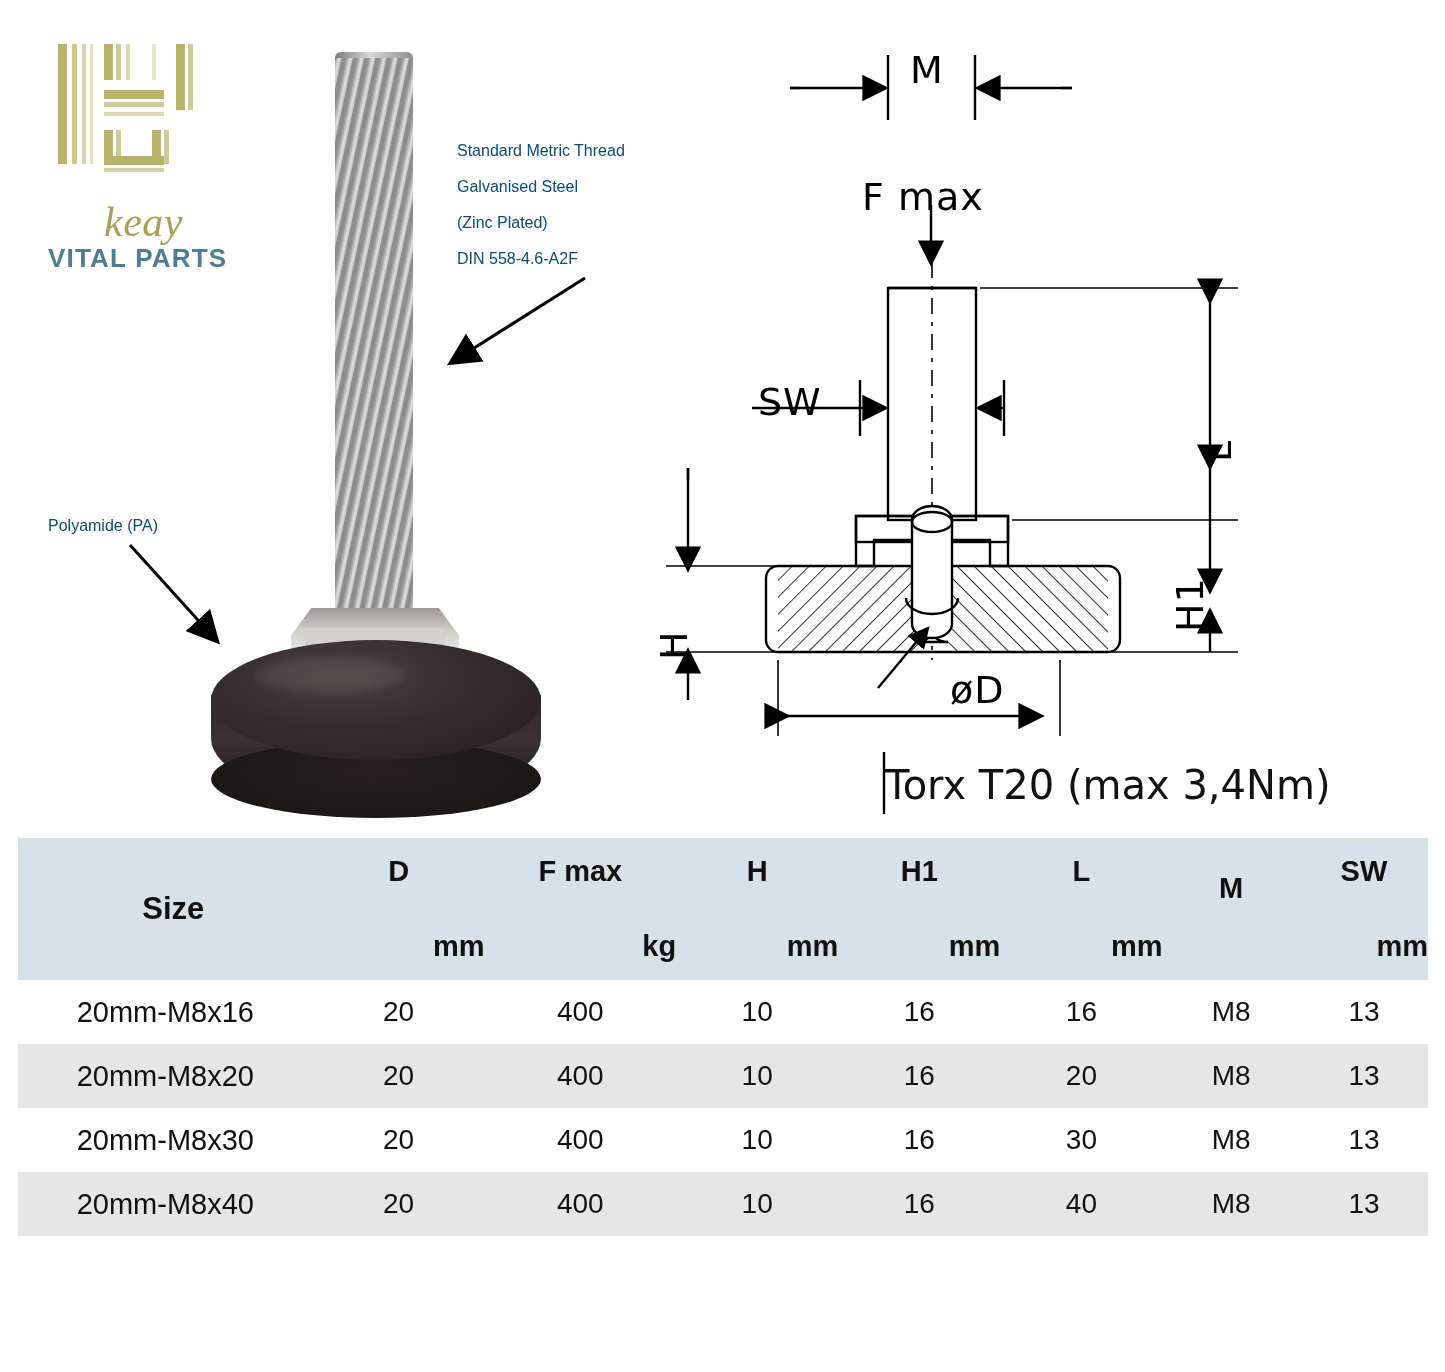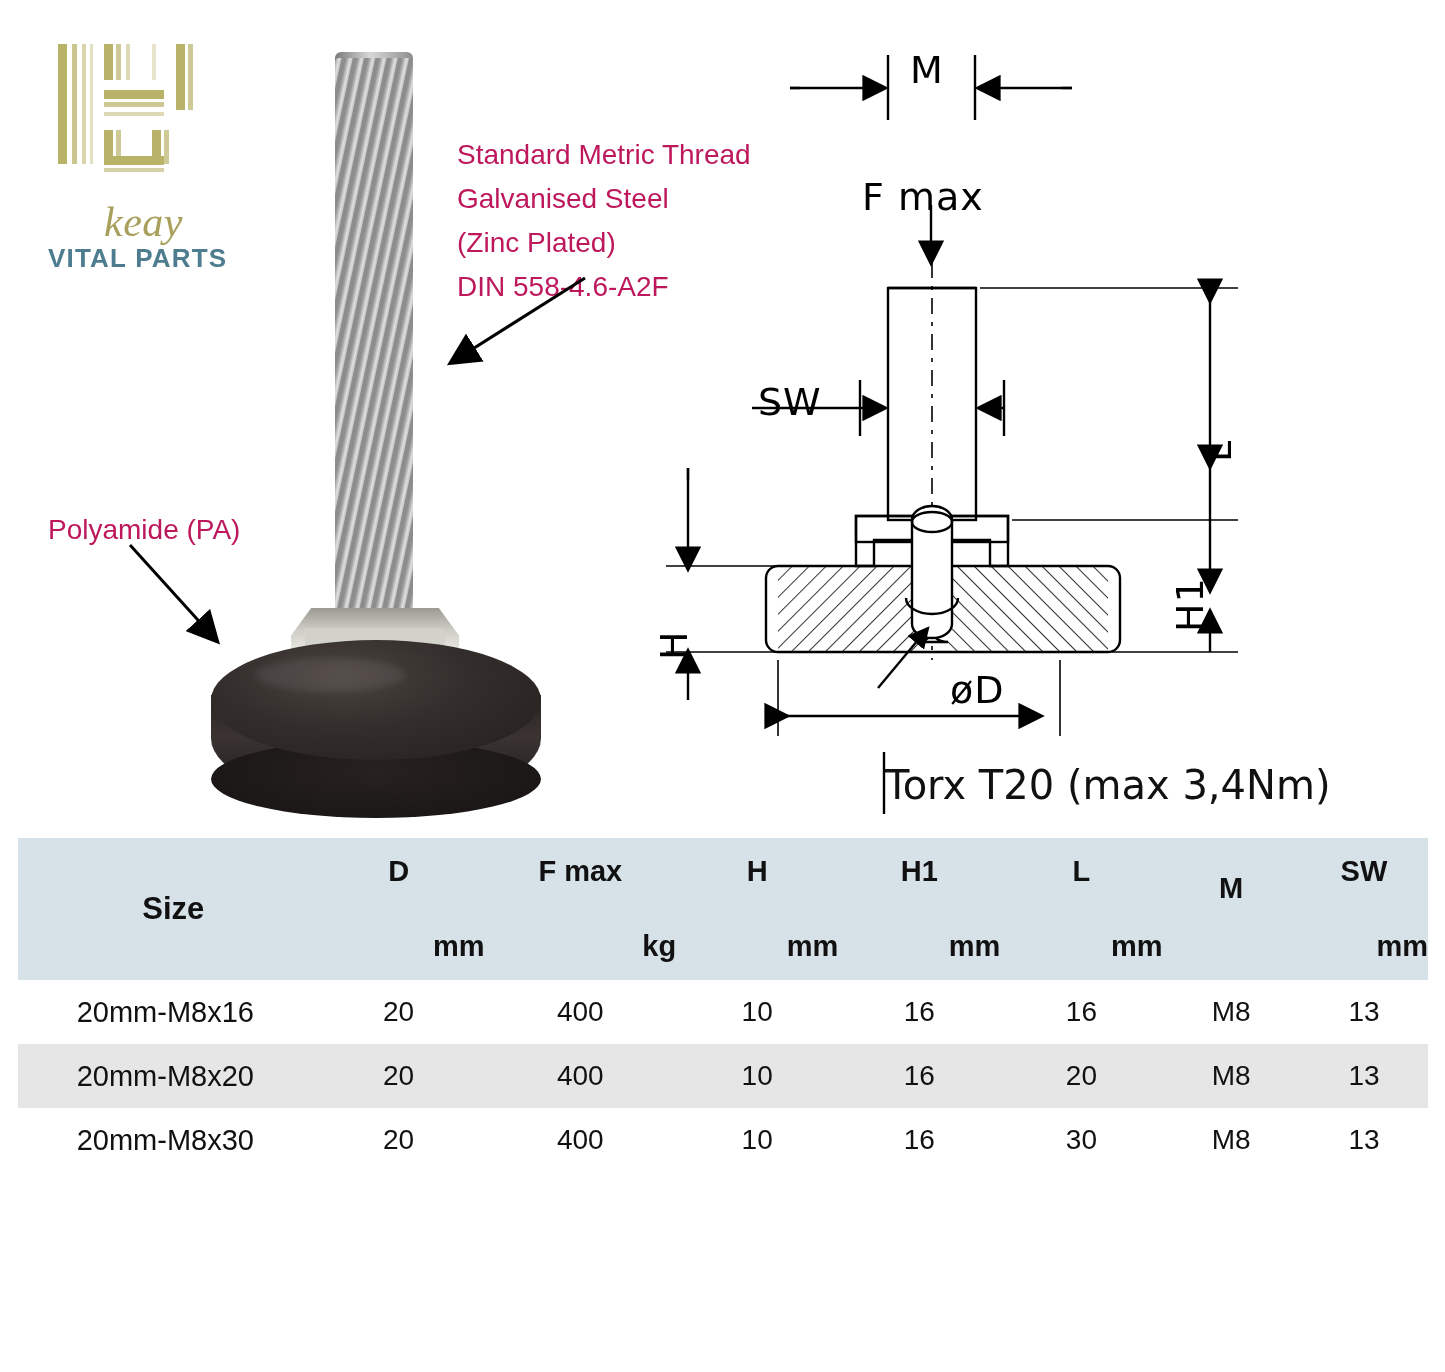--- a/index.html
+++ b/index.html
@@ -140,23 +140,23 @@
     width: 150px;
     height: 34px;
     border-radius: 50%;
     background: rgba(255,255,255,.07);
     filter: blur(3px);
   }
 
   
   .ann {
     position: absolute;
-    font-size: 28px;
-    line-height: 44px;
-    color: #be185d;
+    font-size: 16px;
+    line-height: 36px;
+    color: #0c4a6e;
     white-space: pre-line;
   }
   .ann-thread { left: 457px; top: 133px; }
   .ann-poly   { left: 48px;  top: 508px; }
 
   svg.overlay {
     position: absolute;
     left: 0; top: 0;
     width: 1445px; height: 1372px;
     pointer-events: none;
@@ -430,14 +430,24 @@
     <tr>
       <td class="size-cell">20mm-M8x30</td>
       <td>20</td>
       <td>400</td>
       <td>10</td>
       <td>16</td>
       <td>30</td>
       <td>M8</td>
       <td>13</td>
     </tr>
+    <tr class="alt">
+      <td class="size-cell">20mm-M8x40</td>
+      <td>20</td>
+      <td>400</td>
+      <td>10</td>
+      <td>16</td>
+      <td>40</td>
+      <td>M8</td>
+      <td>13</td>
+    </tr>
   </tbody>
 </table>
 
 </body></html>

